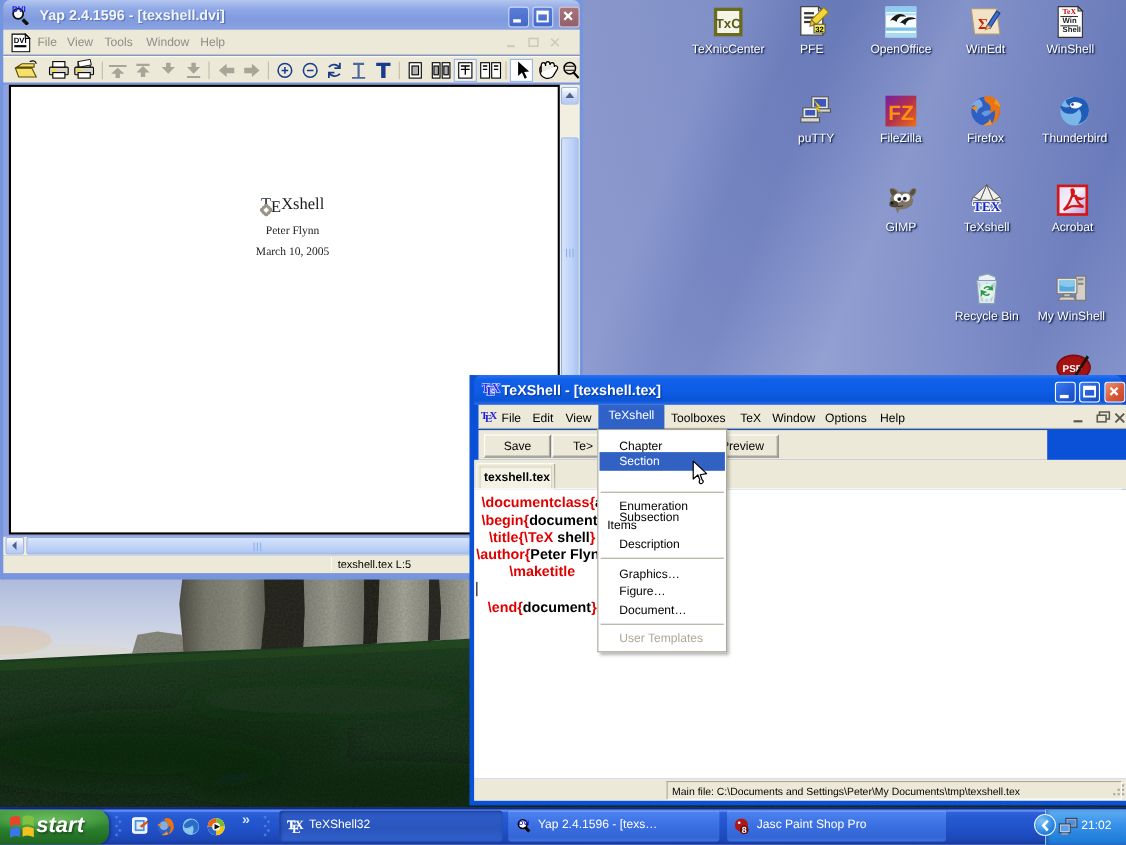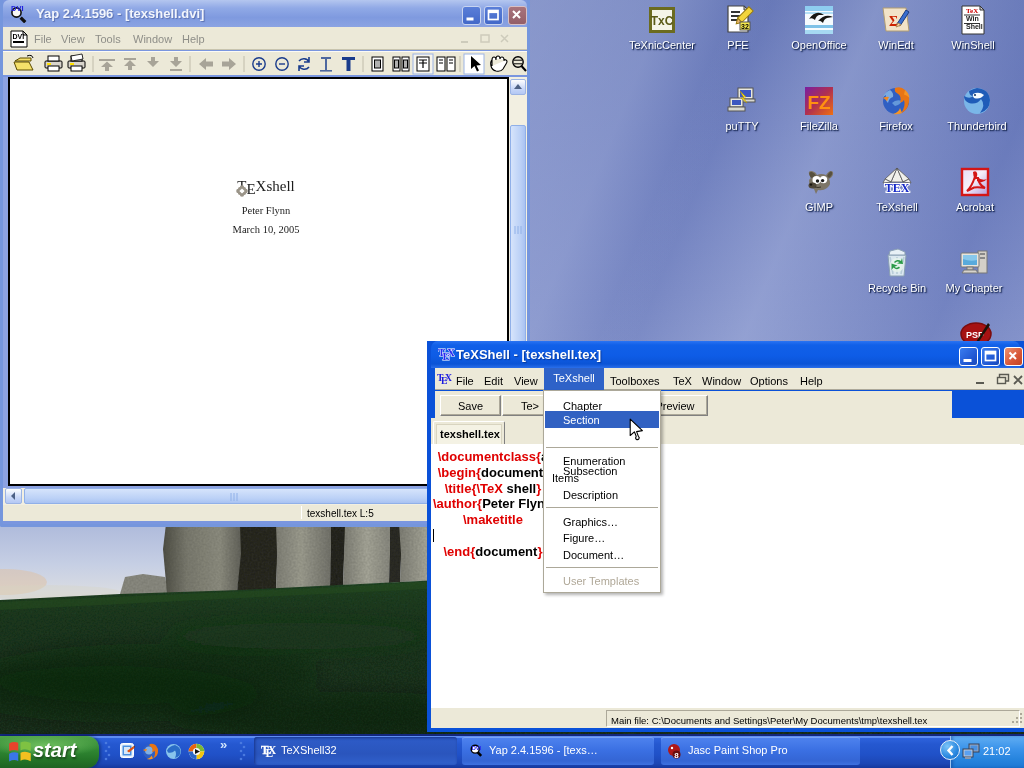--- a/index.html
+++ b/index.html
@@ -282,21 +282,21 @@
       <svg width="32" height="32" viewBox="0 0 32 32">
         <rect x="20" y="4" width="9" height="22" fill="#d4d0c8" stroke="#777"></rect>
         <rect x="22" y="6" width="5" height="2" fill="#888"></rect>
         <rect x="22" y="10" width="5" height="2" fill="#888"></rect>
         <rect x="3" y="6" width="18" height="14" rx="1" fill="#e8e4dc" stroke="#777"></rect>
         <rect x="5" y="8" width="14" height="10" fill="#58aadc"></rect>
         <path d="M5 8 L19 8 L19 13 Q12 15 5 12 Z" fill="#88c8ec"></path>
         <rect x="9" y="20" width="6" height="3" fill="#c8c4bc" stroke="#777"></rect>
         <path d="M6 23 L18 23 L20 26 L4 26 Z" fill="#d8d4cc" stroke="#777"></path>
       </svg>
-      <div class="lbl">My Chapter</div>
+      <div class="lbl">My WinShell</div>
     </div>
 <div class="dicon" style="left:956px;top:321px;width:40px;">
       <svg width="40" height="23" viewBox="0 0 40 23">
         <ellipse cx="20" cy="13" rx="15" ry="11" fill="#a61212"></ellipse>
         <ellipse cx="20" cy="13" rx="15" ry="11" fill="none" stroke="#7c0c0c" stroke-width="1.5"></ellipse>
         <text x="19" y="17" font-size="9" font-weight="bold" fill="#fff" text-anchor="middle" font-family="Liberation Sans">PSP</text>
         <path d="M32 2 L20 21 L22 22 L34 4 Z" fill="#1c1208"></path>
       </svg>
     </div>
 </div>

